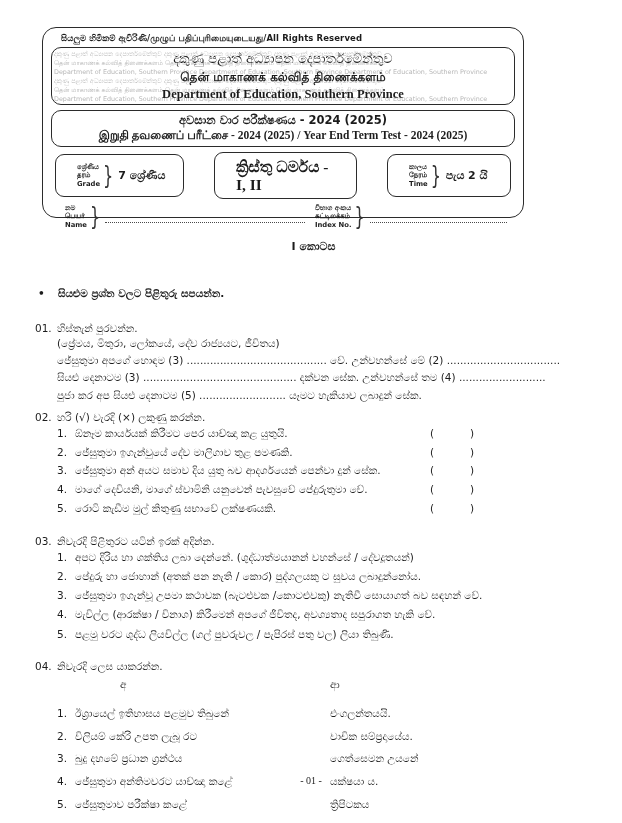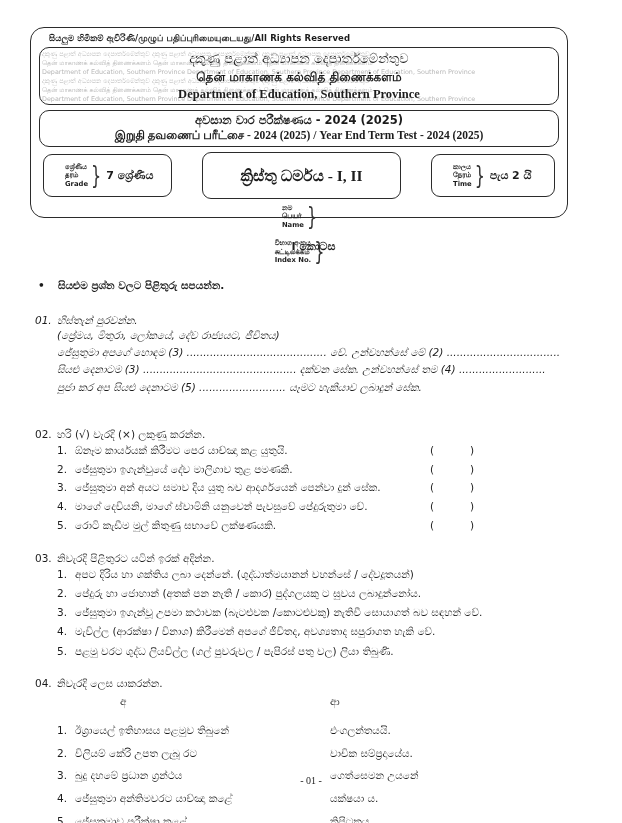--- a/index.html
+++ b/index.html
@@ -3,21 +3,21 @@
 <meta charset="utf-8">
 <style>
   * { margin:0; padding:0; box-sizing:border-box; }
   html,body { background:#fff; }
   body {
     width:622px; height:823px; position:relative; overflow:hidden;
     font-family:"DejaVu Sans", sans-serif; color:#1c1c1c;
   }
   
   .header-card {
-    position:absolute; left:30px; top:27px; width:538px; height:191px;
+    position:absolute; left:42px; top:27px; width:482px; height:191px;
     border:1.6px solid #2b2b2b; border-radius:14px; padding:4px 8px 6px;
   }
   .rights { font-size:8.5px; font-weight:bold; padding:1px 0 3px 10px; letter-spacing:.1px; }
   .dept-box {
     position:relative; border:1.5px solid #2b2b2b; border-radius:10px;
     height:58px; overflow:hidden; margin-bottom:5px;
   }
   .wm { position:absolute; inset:0; padding:2px 0 0 2px; }
   .wm-row { font-size:6.4px; line-height:9.1px; color:#b7b7b7; white-space:nowrap; }
   .dept-bold {
@@ -38,35 +38,35 @@
     border:1.5px solid #2b2b2b; border-radius:9px; display:flex;
     align-items:center; padding:3px 21px; height:43px;
   }
   .grade-box { width:129px; }
   .subject-box { flex:1; margin:0 30px; height:47px; justify-content:center; }
   .time-box { width:124px; }
   .lbl-stack { display:flex; flex-direction:column; font-size:6.8px; font-weight:bold; line-height:8.4px; white-space:nowrap; }
   .brace { font-size:16px; font-weight:400; transform:scaleY(1.55); margin:0 5px 0 3px; color:#333; }
   .box-value { font-size:11px; font-weight:bold; white-space:nowrap; }
   .subject-title { font-size:15.5px; font-weight:bold; font-family:"Liberation Serif", serif; }
-  .name-row { display:flex; align-items:center; margin:3px 8px 0 14px; gap:10px;flex-direction:column; }
+  .name-row { display:flex; align-items:center; margin:3px 8px 0 14px; gap:10px; }
   .field { display:flex; align-items:center; }
   .field-name { flex:1.25; }
   .field-index { flex:1; }
   .dotted { flex:1; border-bottom:1.6px dotted #4a4a4a; height:13px; }
   
   .content { position:absolute; left:35px; top:240px; width:557px; }
-  .part-title { text-align:center; font-weight:bold; font-size:11px; margin-bottom:26px; }
+  .part-title { text-align:center; font-weight:bold; font-size:11px; margin-bottom:34px; }
   .instruction { display:flex; font-weight:bold; font-size:10.5px; margin-bottom:22px; }
   .instr-bullet { width:23px; padding-left:3px; }
   .question { font-size:10.5px; }
   .q-head { display:flex; }
   .q-num { width:22px; flex:none; }
   .q-body { margin-left:22px; line-height:17px; }
-  .q1 { margin-bottom:32px;font-style:italic; }
+  .q1 { margin-bottom:7px; }
   .q1 .q-body div { line-height:17.2px; }
   .q2 { margin-bottom:17px; }
   .q3 { margin-bottom:16px; }
   .tf-item, .u-item { position:relative; display:flex; line-height:18.8px; }
   .u-item { line-height:19.2px; }
   .item-num { width:18px; flex:none; }
   .item-text { white-space:nowrap; }
   .tf-parens {
     position:absolute; left:373px; top:0; width:44px;
     display:flex; justify-content:space-between;

